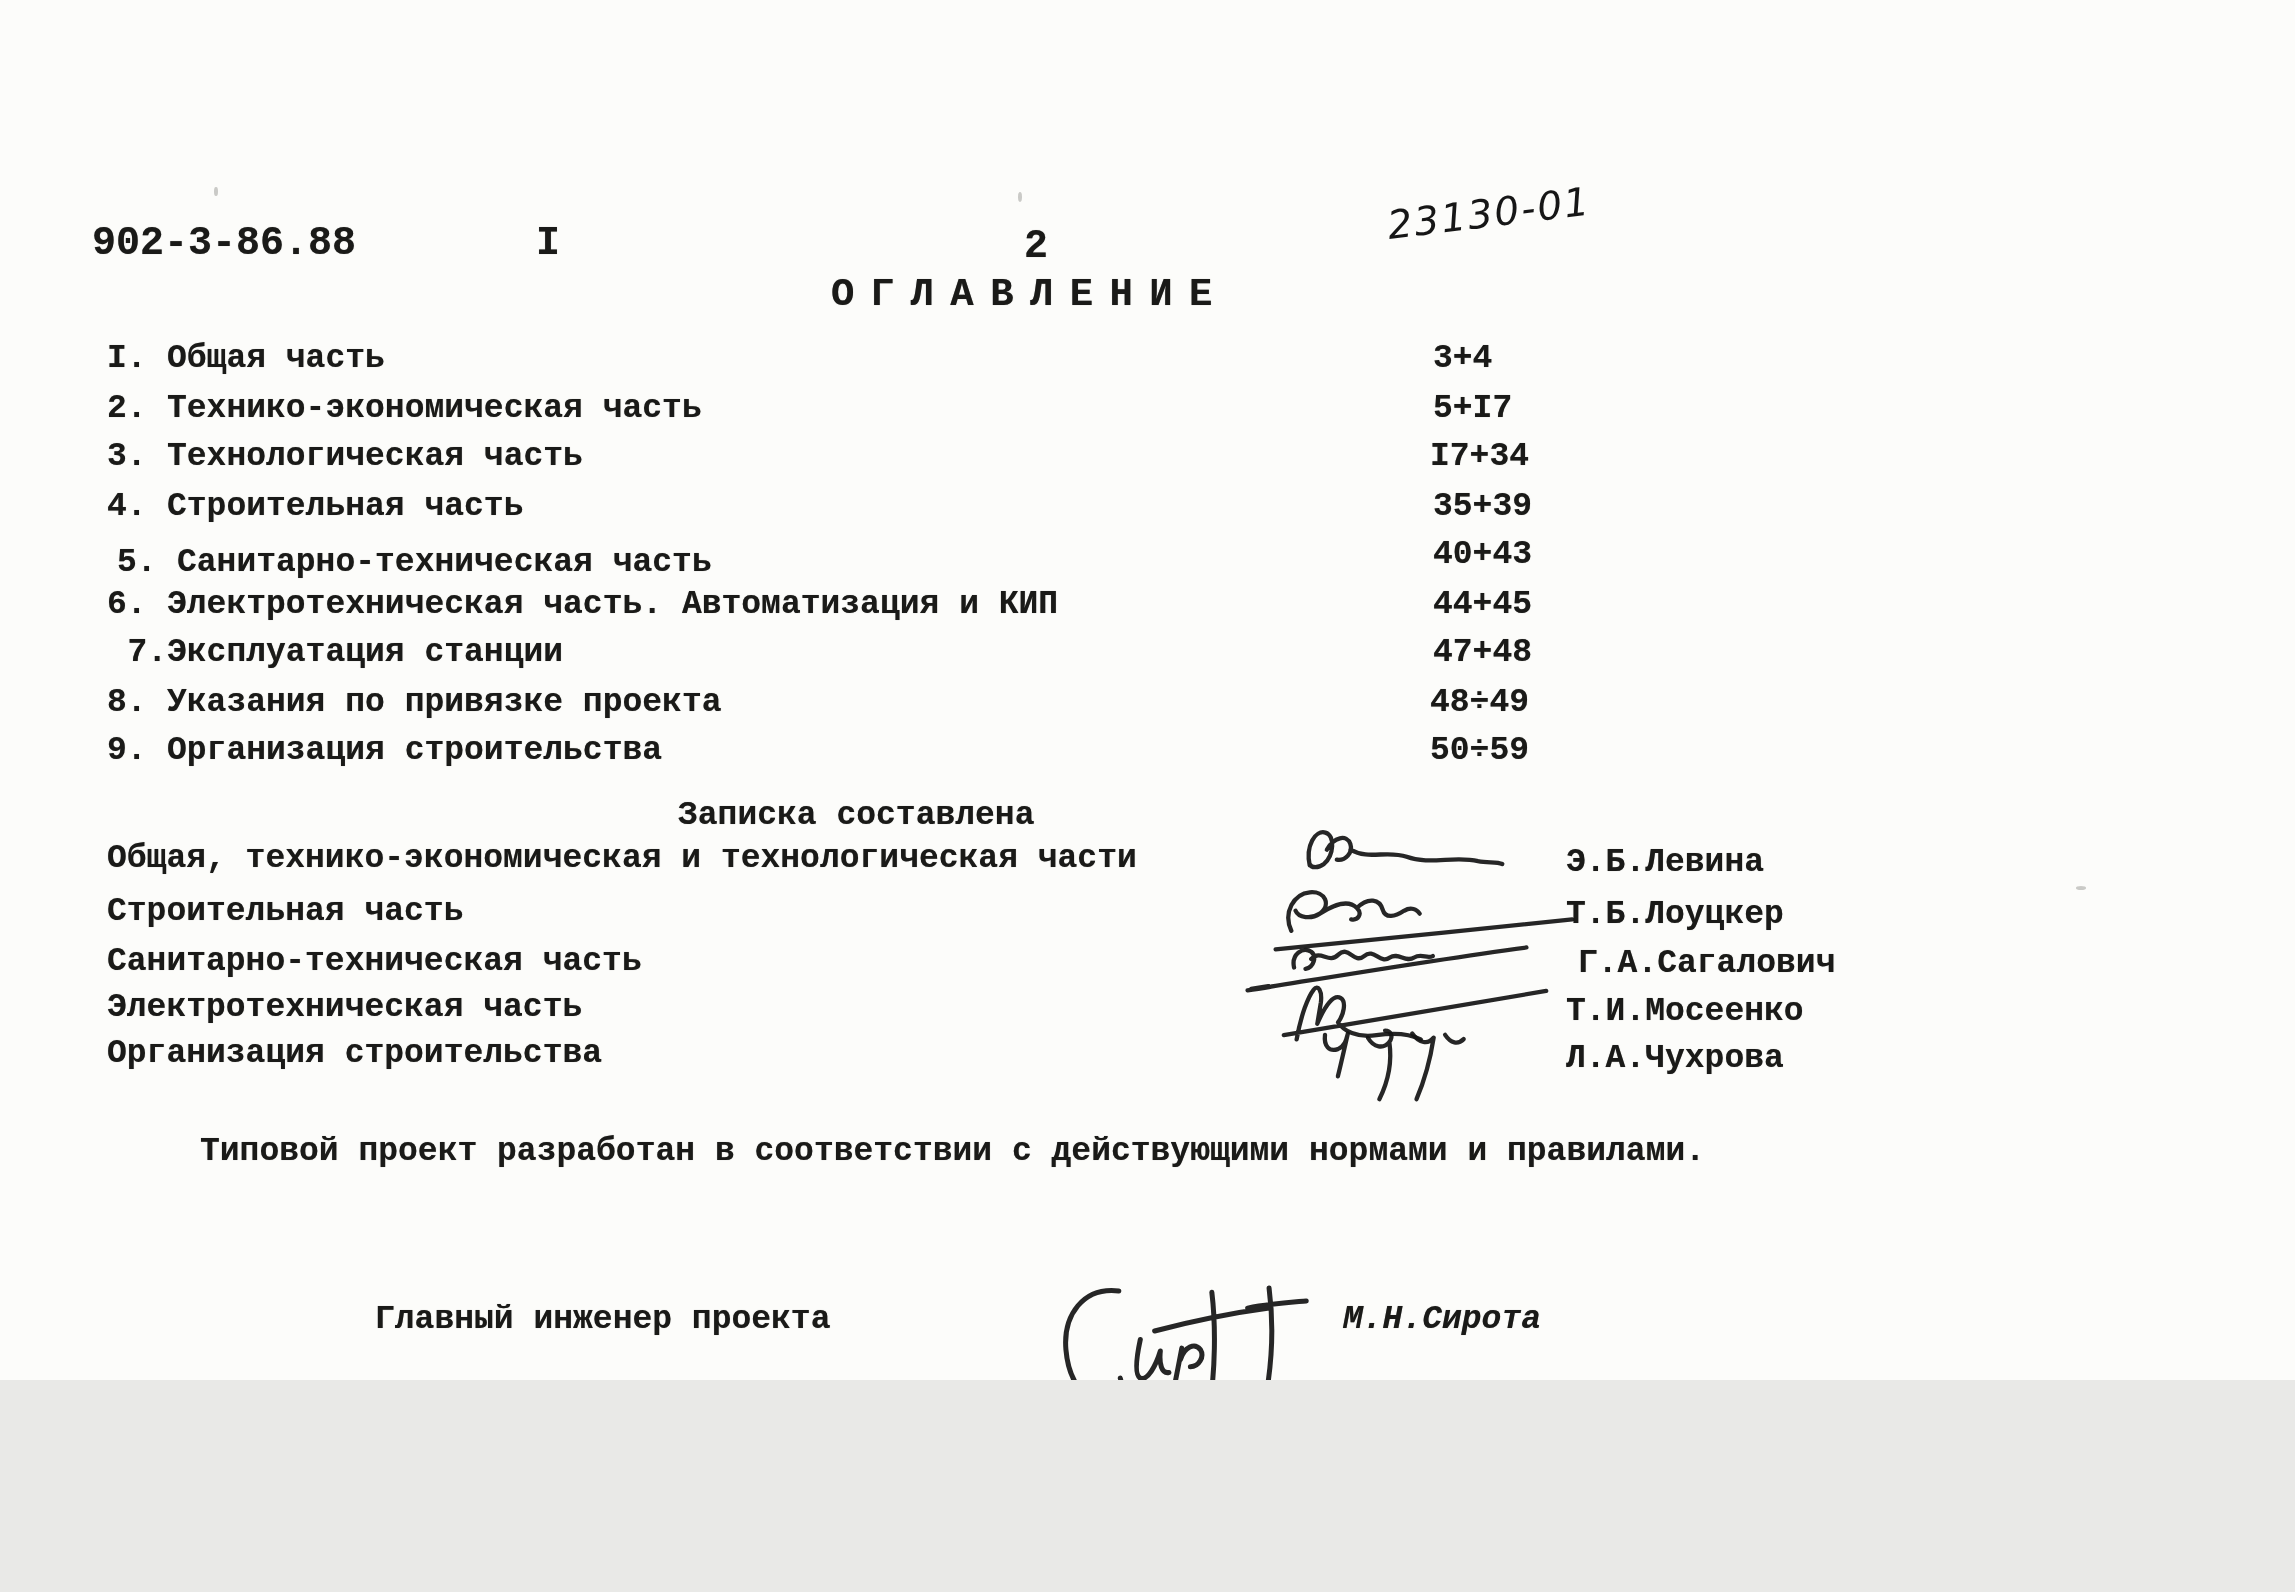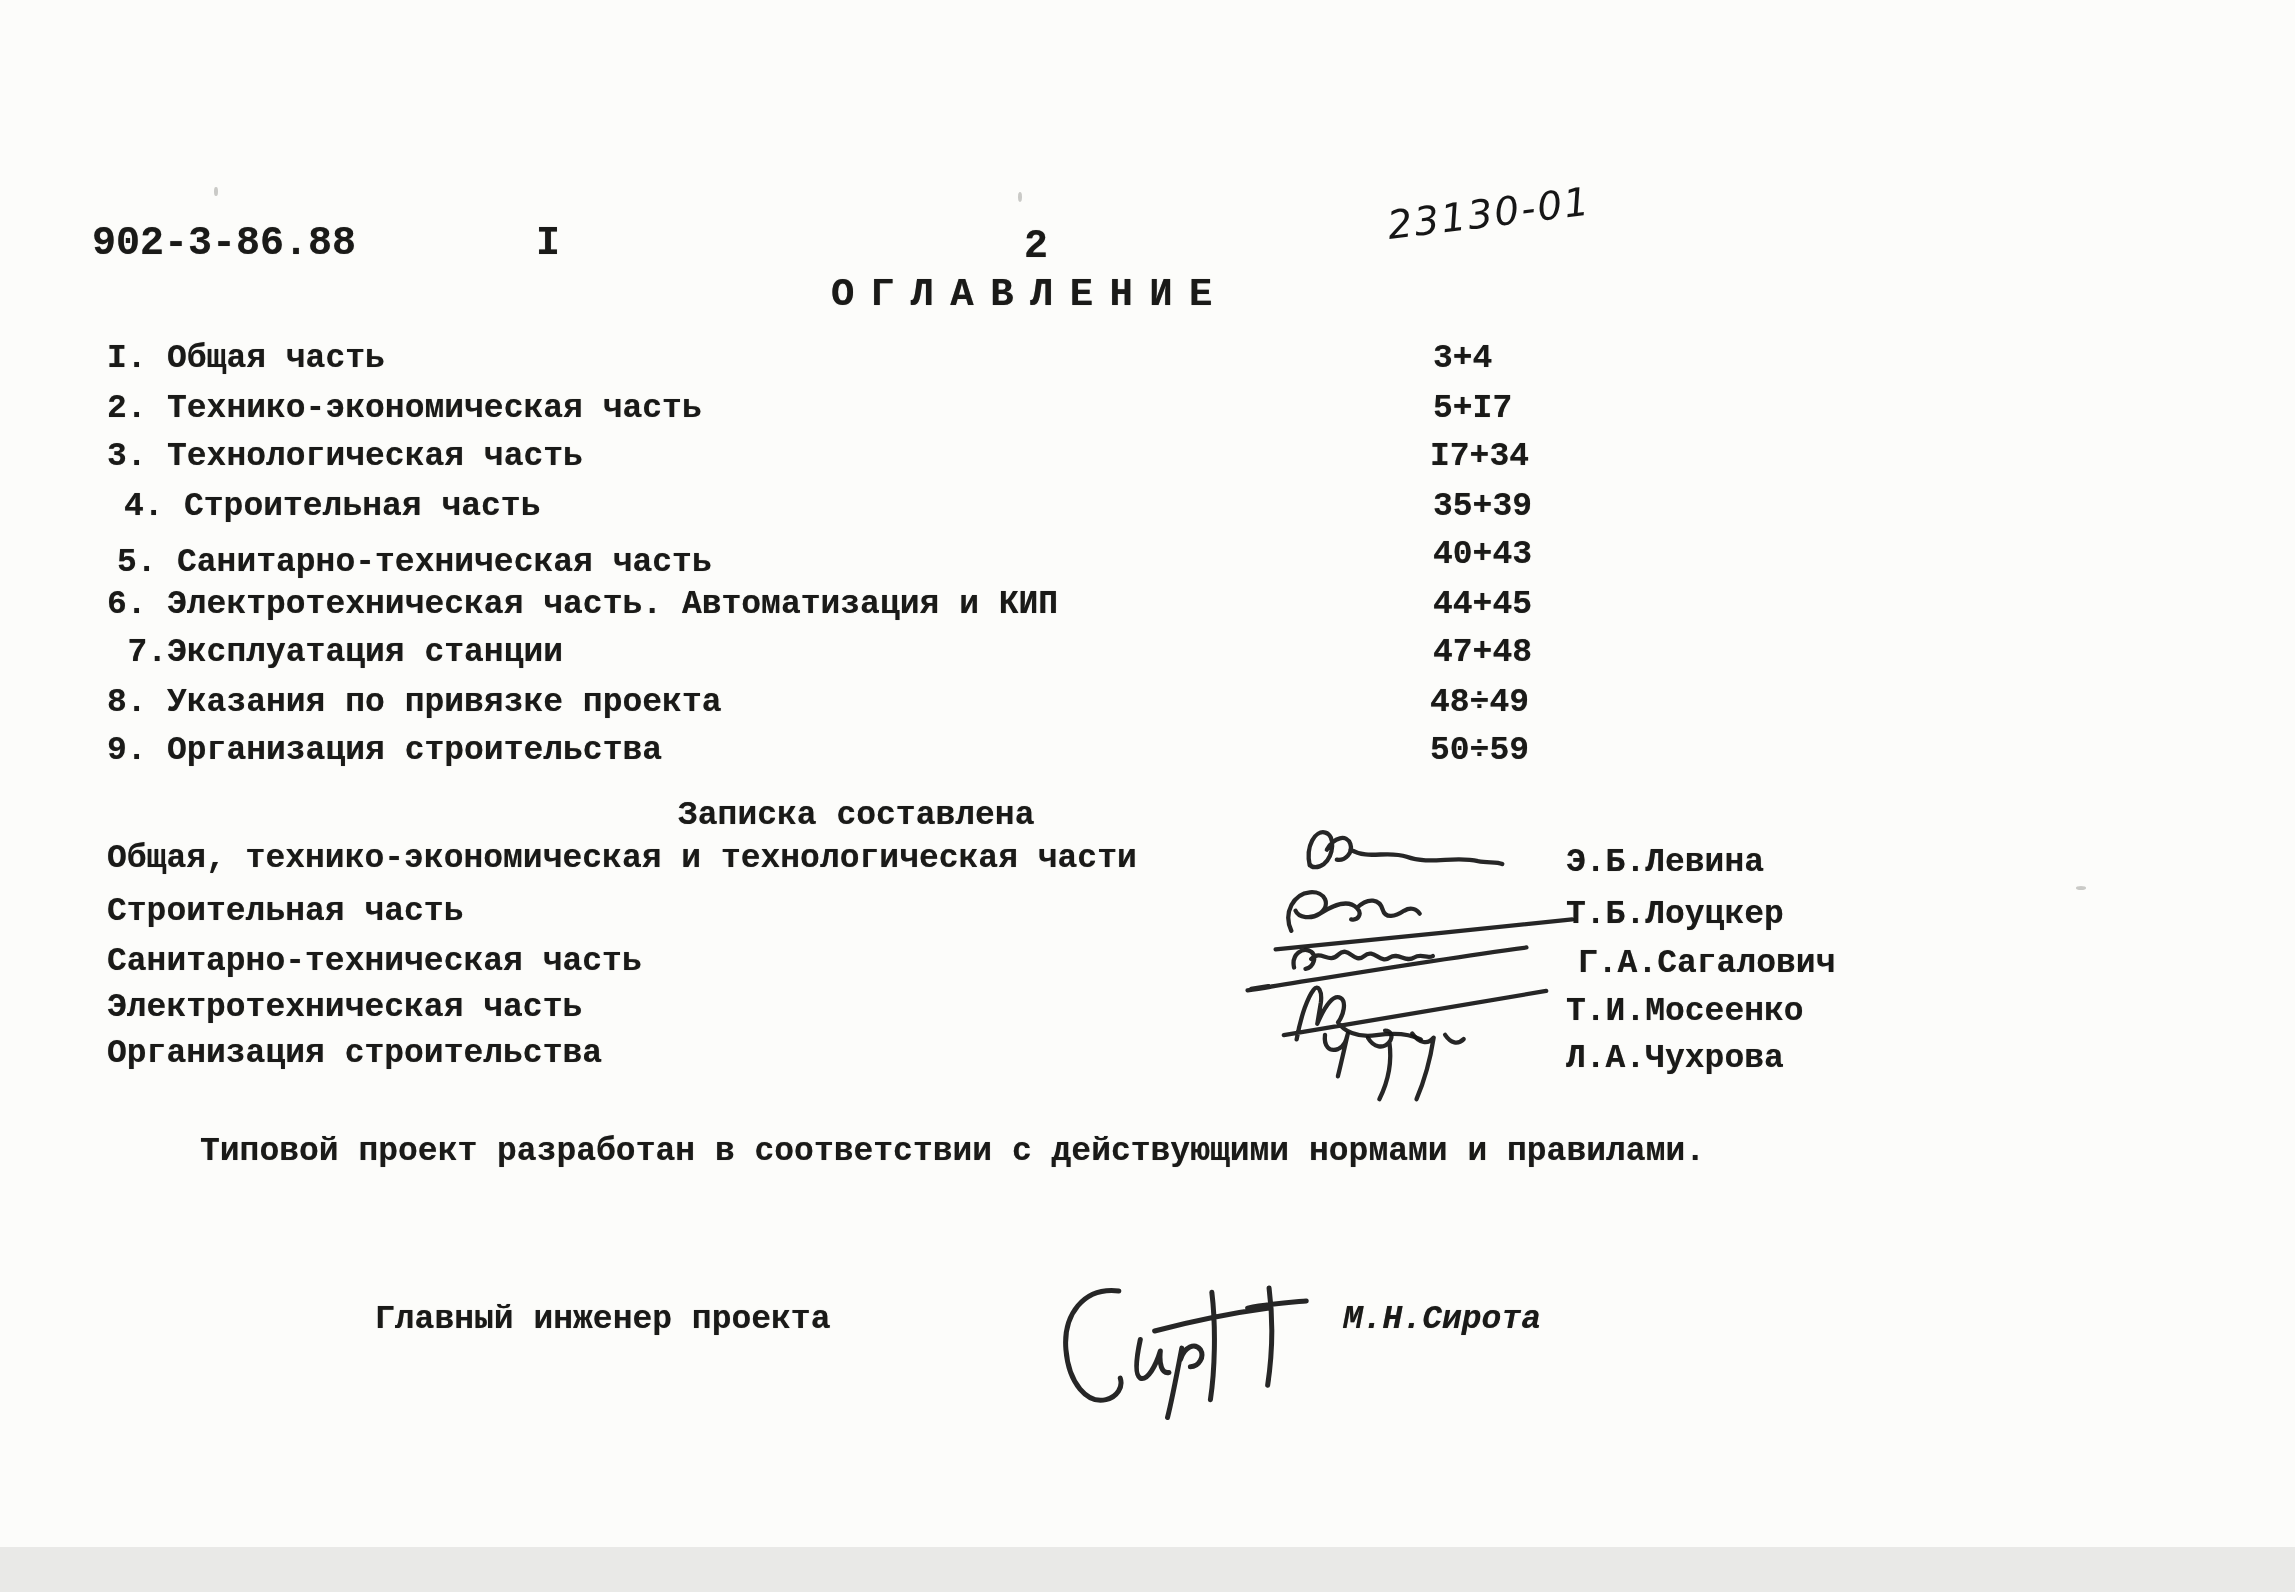--- a/index.html
+++ b/index.html
@@ -1,18 +1,18 @@
 <!DOCTYPE html>
 <html style="--paper: #fcfcfa; --ink: #1a1a18;font-size:11.4px"><head>
 <meta charset="utf-8">
 <style>
   html,body{margin:0;padding:0;background:#e9e9e7;}
   #page{
     position:relative;
-    width:2295px;height:1547px;
+    width:2295px;height:1380px;
     background:var(--paper,#fcfcfa);
     font-family:"Liberation Mono","DejaVu Sans Mono",monospace;
     font-weight:700;
     color:var(--ink,#1a1a18);
     overflow:hidden;
     text-shadow:0 0 0.7px rgba(25,25,20,.55);
   }
   .abs{position:absolute;white-space:pre;line-height:1;}
   .t46{font-size:33px;}
   .t56{font-size:40px;}
@@ -44,21 +44,21 @@
 
   <div class="abs t46" style="left:107px;top:342px;"><span class="toc-num">I.</span><span>Общая часть</span></div>
   <span class="abs t46" style="left:1433px;top:342px;">3+4</span>
 
   <div class="abs t46" style="left:107px;top:392px;"><span class="toc-num">2.</span><span>Технико-экономическая часть</span></div>
   <span class="abs t46" style="left:1433px;top:392px;">5+I7</span>
 
   <div class="abs t46" style="left:107px;top:440px;"><span class="toc-num">3.</span><span>Технологическая часть</span></div>
   <span class="abs t46" style="left:1430px;top:440px;">I7+34</span>
 
-  <div class="abs t46" style="left:124px;top:490px;"><span class="toc-num">4.</span><span>Строительная часть</span></div>
+  <div class="abs t46" style="left:107px;top:490px;"><span class="toc-num">4.</span><span>Строительная часть</span></div>
   <span class="abs t46" style="left:1433px;top:490px;">35+39</span>
 
   <div class="abs t46" style="left:107px;top:546px;margin-left:10px;"><span class="toc-num">5.</span><span>Санитарно-техническая часть</span></div>
   <span class="abs t46" style="left:1433px;top:538px;">40+43</span>
 
   <div class="abs t46" style="left:107px;top:588px;"><span class="toc-num">6.</span><span>Электротехническая часть. Автоматизация и КИП</span></div>
   <span class="abs t46" style="left:1433px;top:588px;">44+45</span>
 
   <div class="abs t46" style="left:107px;top:636px;text-align:right;"><span class="toc-num">7.</span><span>Эксплуатация станции</span></div>
   <span class="abs t46" style="left:1433px;top:636px;">47+48</span>

